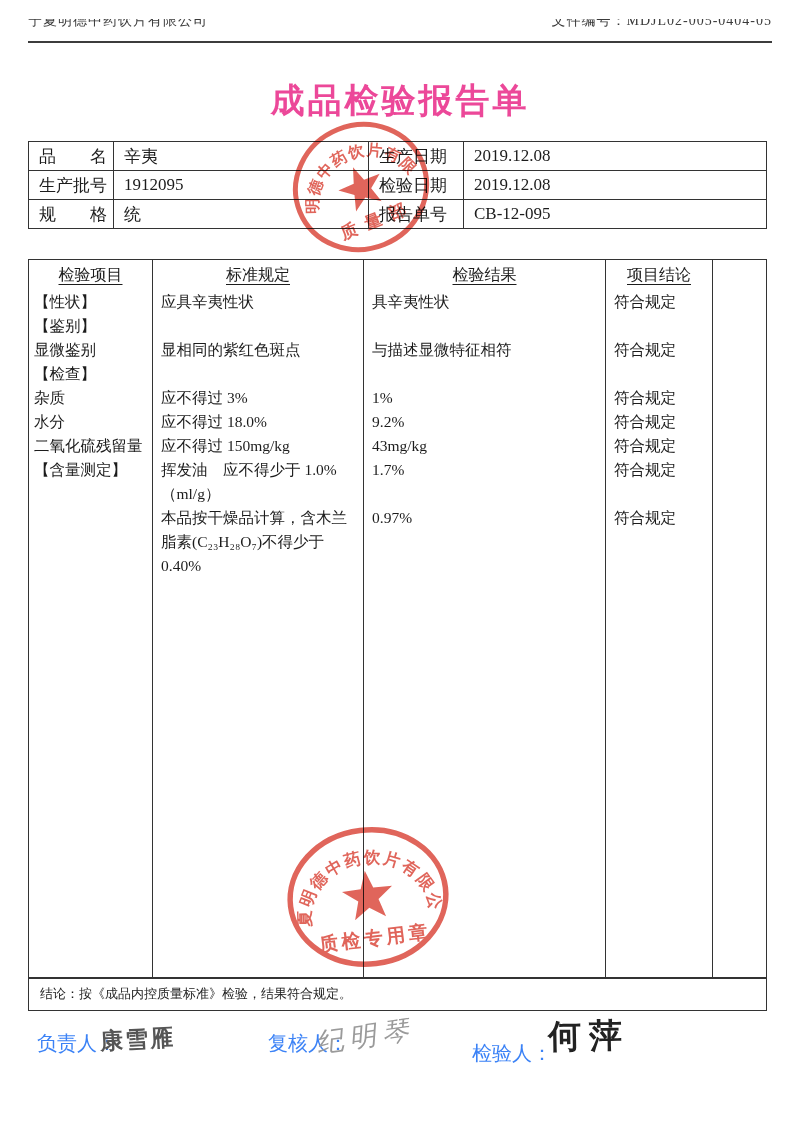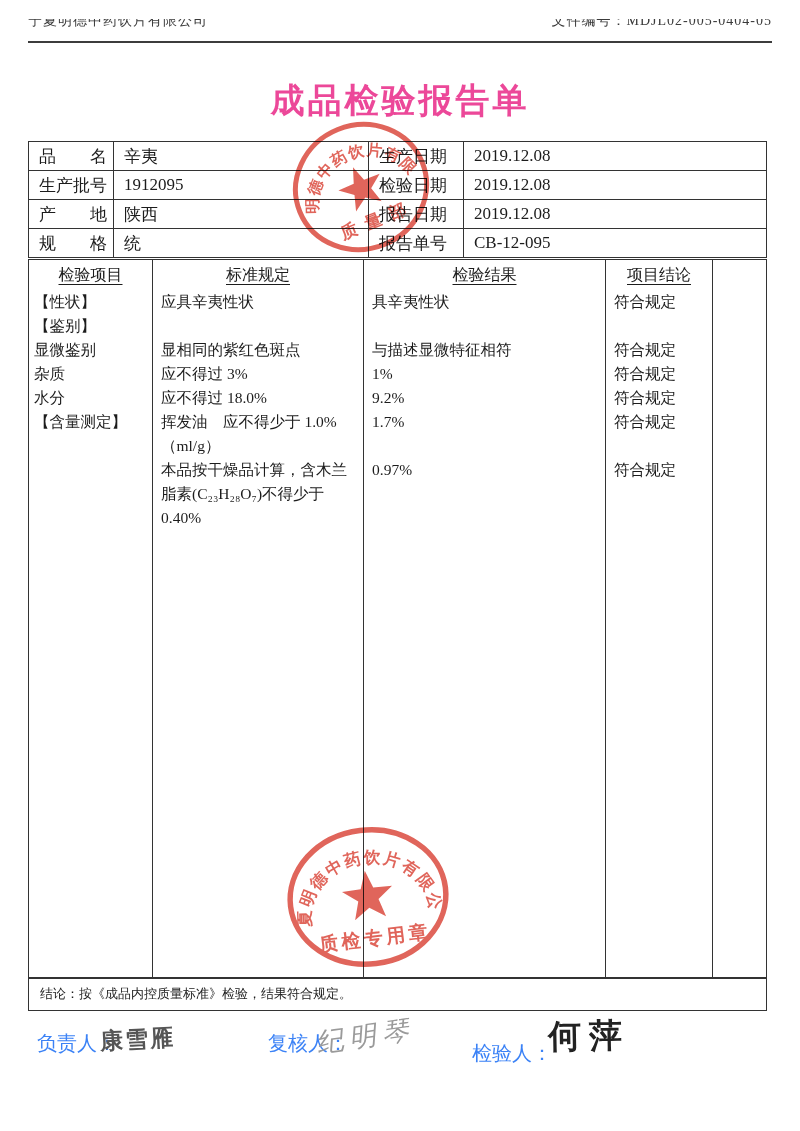--- a/index.html
+++ b/index.html
@@ -75,26 +75,20 @@
       <tr>
     <td>品　　名</td>
     <td>辛夷</td>
     <td>生产日期</td>
     <td>2019.12.08</td>
   </tr>
   <tr>
     <td>生产批号</td>
     <td>1912095</td>
     <td>检验日期</td>
-    <td>2019.12.08</td>
-  </tr>
-  <tr>
-    <td>产　　地</td>
-    <td>陕西</td>
-    <td>报告日期</td>
     <td>2019.12.08</td>
   </tr>
   <tr>
     <td>规　　格</td>
     <td>统</td>
     <td>报告单号</td>
     <td>CB-12-095</td>
   </tr>
 </tbody>
   </table>
@@ -130,30 +124,44 @@
     <td></td>
   </tr>
   <tr class="r24">
     <td>显微鉴别</td>
     <td>显相同的紫红色斑点</td>
     <td>与描述显微特征相符</td>
     <td>符合规定</td>
     <td></td>
   </tr>
   <tr class="r24">
+    <td>【检查】</td>
+    <td></td>
+    <td></td>
+    <td></td>
+    <td></td>
+  </tr>
+  <tr class="r24">
     <td>杂质</td>
     <td>应不得过 3%</td>
     <td>1%</td>
     <td>符合规定</td>
     <td></td>
   </tr>
   <tr class="r24">
     <td>水分</td>
     <td>应不得过 18.0%</td>
     <td>9.2%</td>
+    <td>符合规定</td>
+    <td></td>
+  </tr>
+  <tr class="r24">
+    <td>二氧化硫残留量</td>
+    <td>应不得过 150mg/kg</td>
+    <td>43mg/kg</td>
     <td>符合规定</td>
     <td></td>
   </tr>
   <tr class="r48">
     <td>【含量测定】</td>
     <td>挥发油　应不得少于 1.0%（ml/g）</td>
     <td>1.7%</td>
     <td>符合规定</td>
     <td></td>
   </tr>

